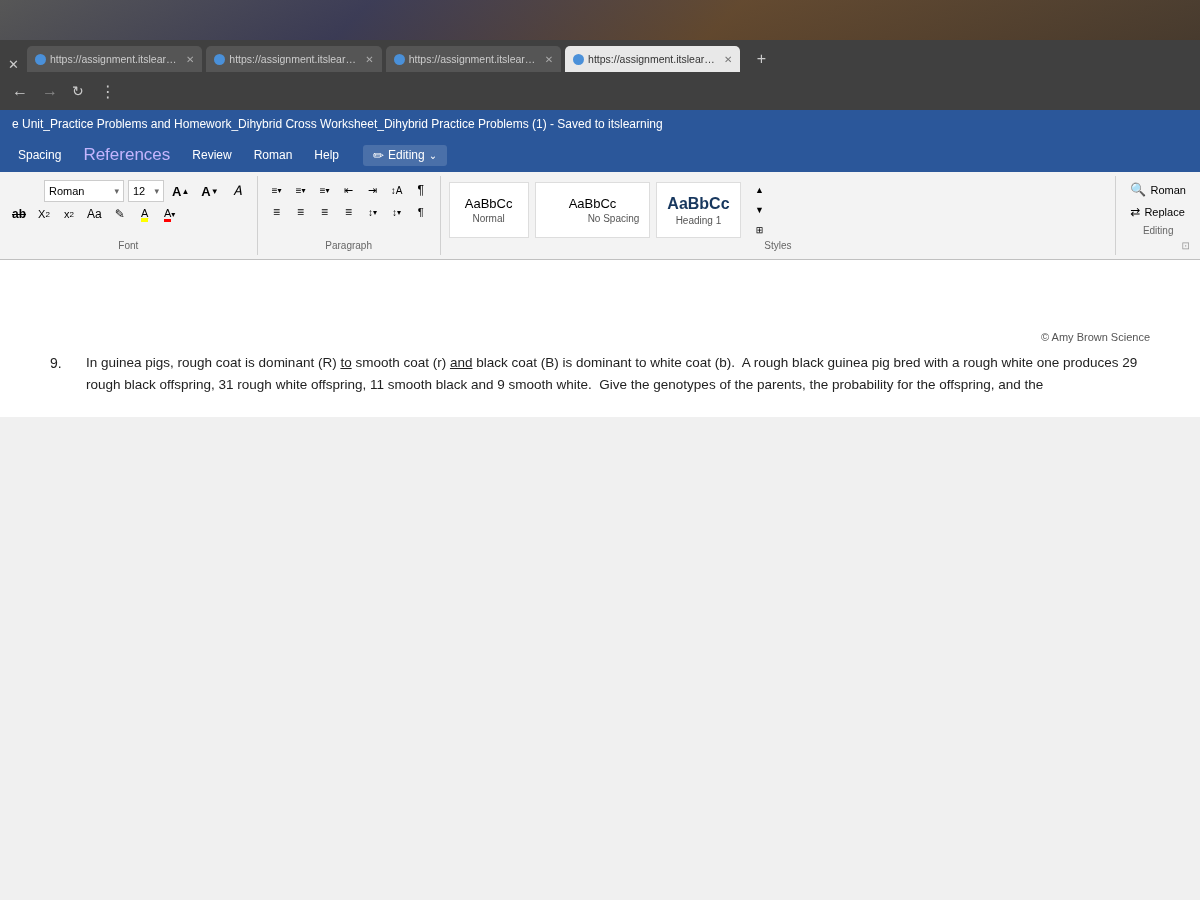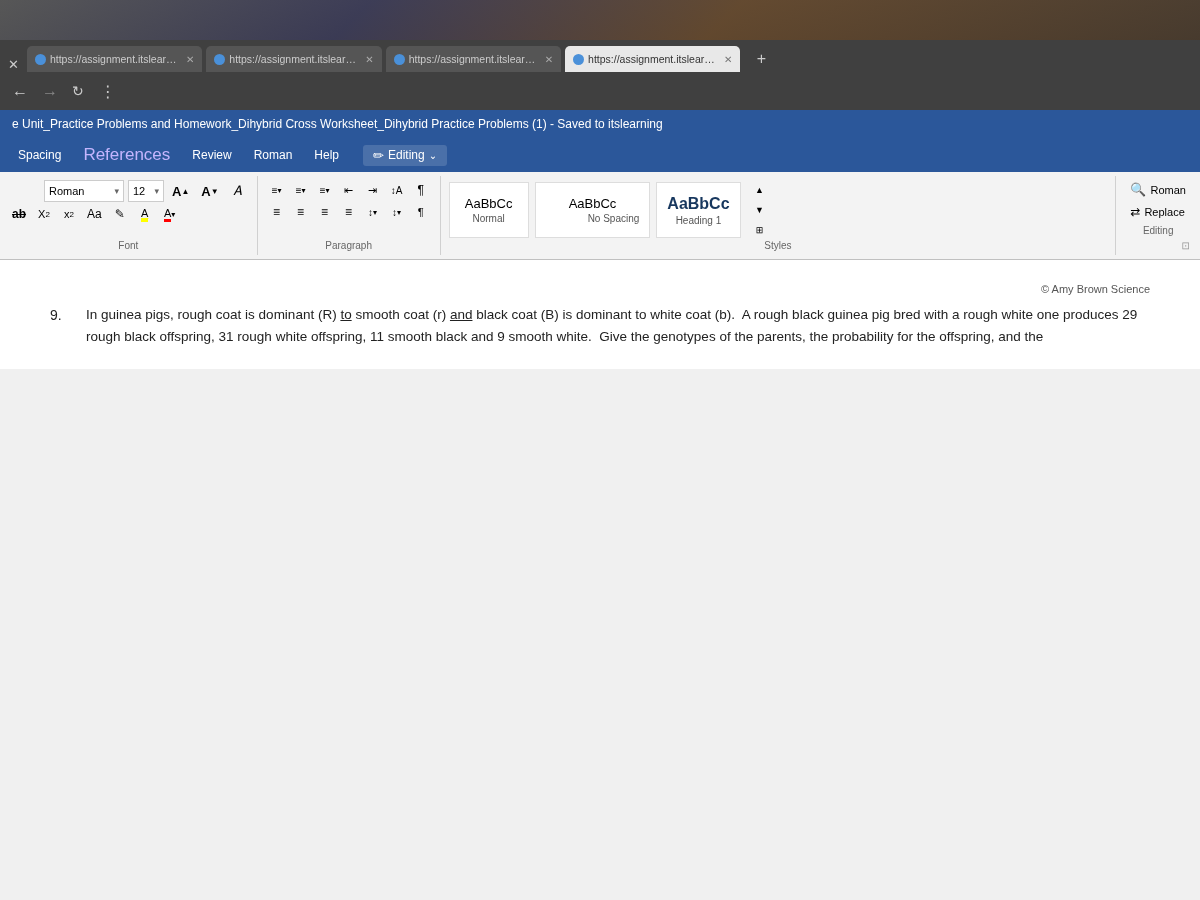--- a/index.html
+++ b/index.html
@@ -236,20 +236,20 @@
     </div>
     <div style="font-size:10px;color:#666;text-align:center;margin-top:auto;">Editing</div>
 
     <div style="display:flex;justify-content:flex-end;">
       <span style="font-size:10px;color:#999;">⊡</span>
     </div>
   </div>
 </div>
 
 <div style="background:white;padding:20px 50px;font-size:13px;color:#222;line-height:1.65;flex:1;overflow:hidden;">
-  <div style="text-align:right;font-size:11px;color:#555;margin-bottom:6px;">© Amy Brown Science</div>
+  <div style="text-align:right;font-size:11px;color:#555;margin-bottom:6px;margin-top:48px;">© Amy Brown Science</div>
   <div style="display:flex;gap:10px;">
     <div style="min-width:26px;font-size:14px;">9.</div>
     <div style="flex:1;font-size:13.5px;line-height:1.65;">
       In guinea pigs, rough coat is dominant (R) <span style="text-decoration:underline;">to</span> smooth coat (r) <span style="text-decoration:underline;">and</span> black coat (B) is dominant to white coat (b).&nbsp; A rough black guinea pig bred with a rough white one produces 29 rough black offspring, 31 rough white offspring, 11 smooth black and 9 smooth white.&nbsp; Give the genotypes of the parents, the probability for the offspring, and the
     </div>
   </div>
 </div>
 
 </body></html>

